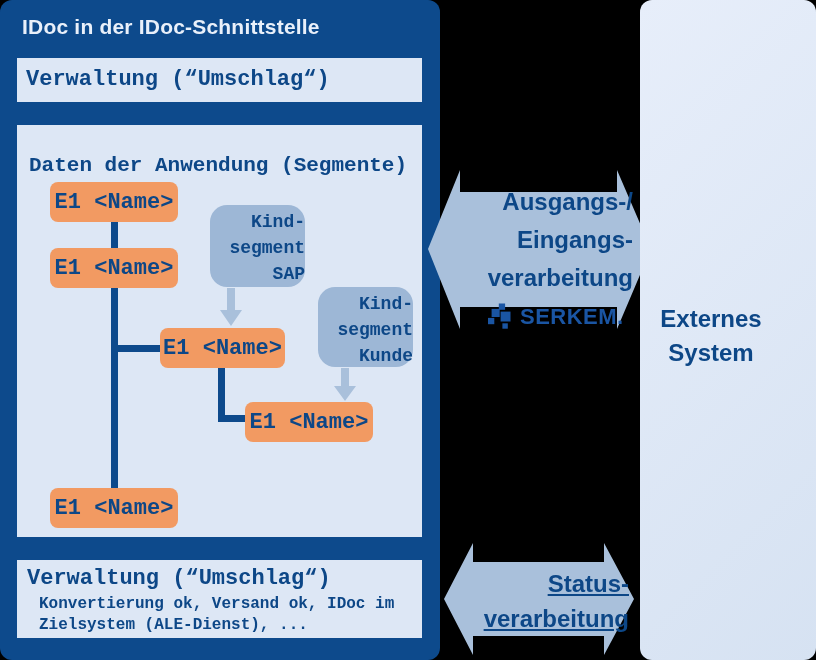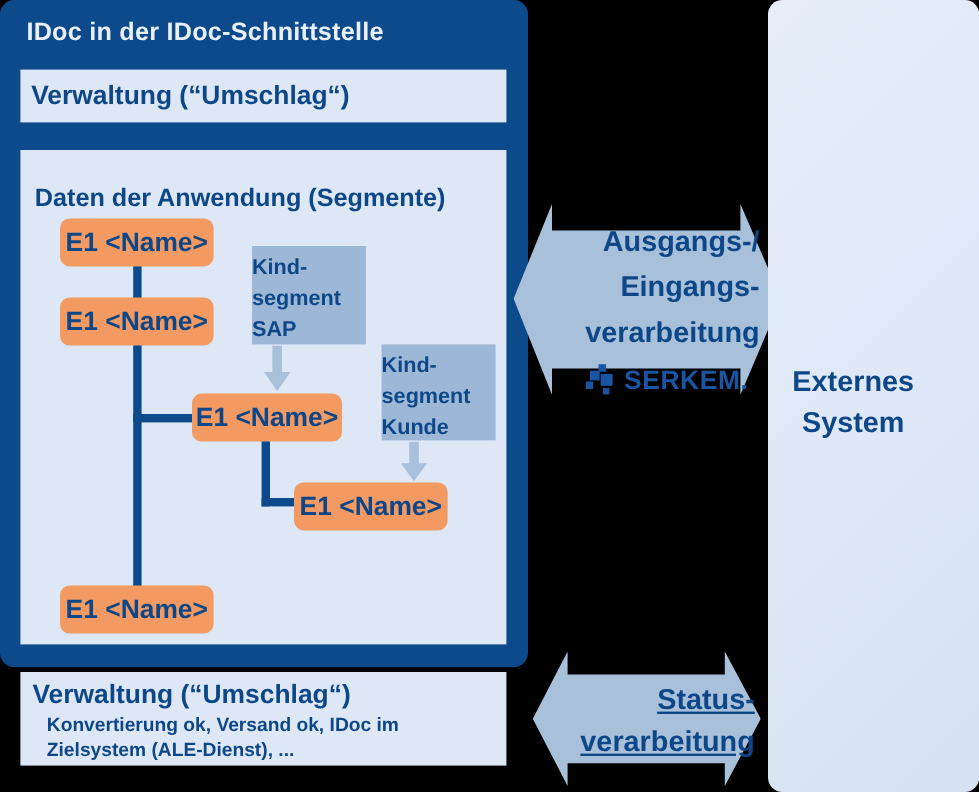--- a/index.html
+++ b/index.html
@@ -4,36 +4,36 @@
 <style>
   html,body{margin:0;padding:0;background:#000;}
   .stage{
     position:relative;width:816px;height:660px;background:#000;
     font-family:"Liberation Sans", sans-serif;font-weight:700;overflow:hidden;
   }
   .abs{position:absolute;}
   .ml{white-space:pre-line;}
 
   
-  .idoc-container{left:0;top:0;width:440px;height:556px;background:var(--navy);border-radius:12px;}
+  .idoc-container{left:0;top:0;width:440px;height:660px;background:var(--navy);border-radius:12px;}
   .idoc-title{left:22px;top:15px;font-size:21px;color:var(--title-text);letter-spacing:.2px;}
-  .panel{background:var(--panel);color:var(--text-navy);}
+  .panel{background:var(--panel);color:var(--text-navy);font-family:Liberation Mono, monospace;}
   .envelope-top{left:17px;top:58px;width:405px;height:44px;font-size:22px;line-height:44px;padding-left:9px;box-sizing:border-box;}
   .data-panel{left:17px;top:125px;width:405px;height:412px;}
   .data-title{left:12px;top:13px;font-size:21px;color:var(--text-navy);margin-top:16px;}
 
   
   .tline{background:var(--navy);}
   .e1box{
     background:var(--orange);color:var(--text-navy);border-radius:8px;
     font-size:22px;display:flex;align-items:center;justify-content:center;
   }
   .childbox{
-    background:var(--childbox);color:var(--text-navy);border-radius:0;
-    font-size:18px;line-height:26px;text-align:left;padding-top:4px;box-sizing:border-box;
+    background:var(--childbox);color:var(--text-navy);border-radius:17px;
+    font-size:18px;line-height:26px;text-align:right;padding-top:4px;box-sizing:border-box;
   }
   .down-arrow{color:var(--arrow-fill);}
   .down-arrow svg{display:block;}
   .down-arrow polygon{fill:currentColor;}
 
   .envelope-bottom{left:17px;top:560px;width:405px;height:78px;box-sizing:border-box;padding:6px 10px 0 10px;}
   .envelope-bottom-title{font-size:22px;line-height:26px;}
   .envelope-bottom-note{font-size:16px;line-height:21px;width:360px;margin-top:2px;margin-left:12px;}
 
   

